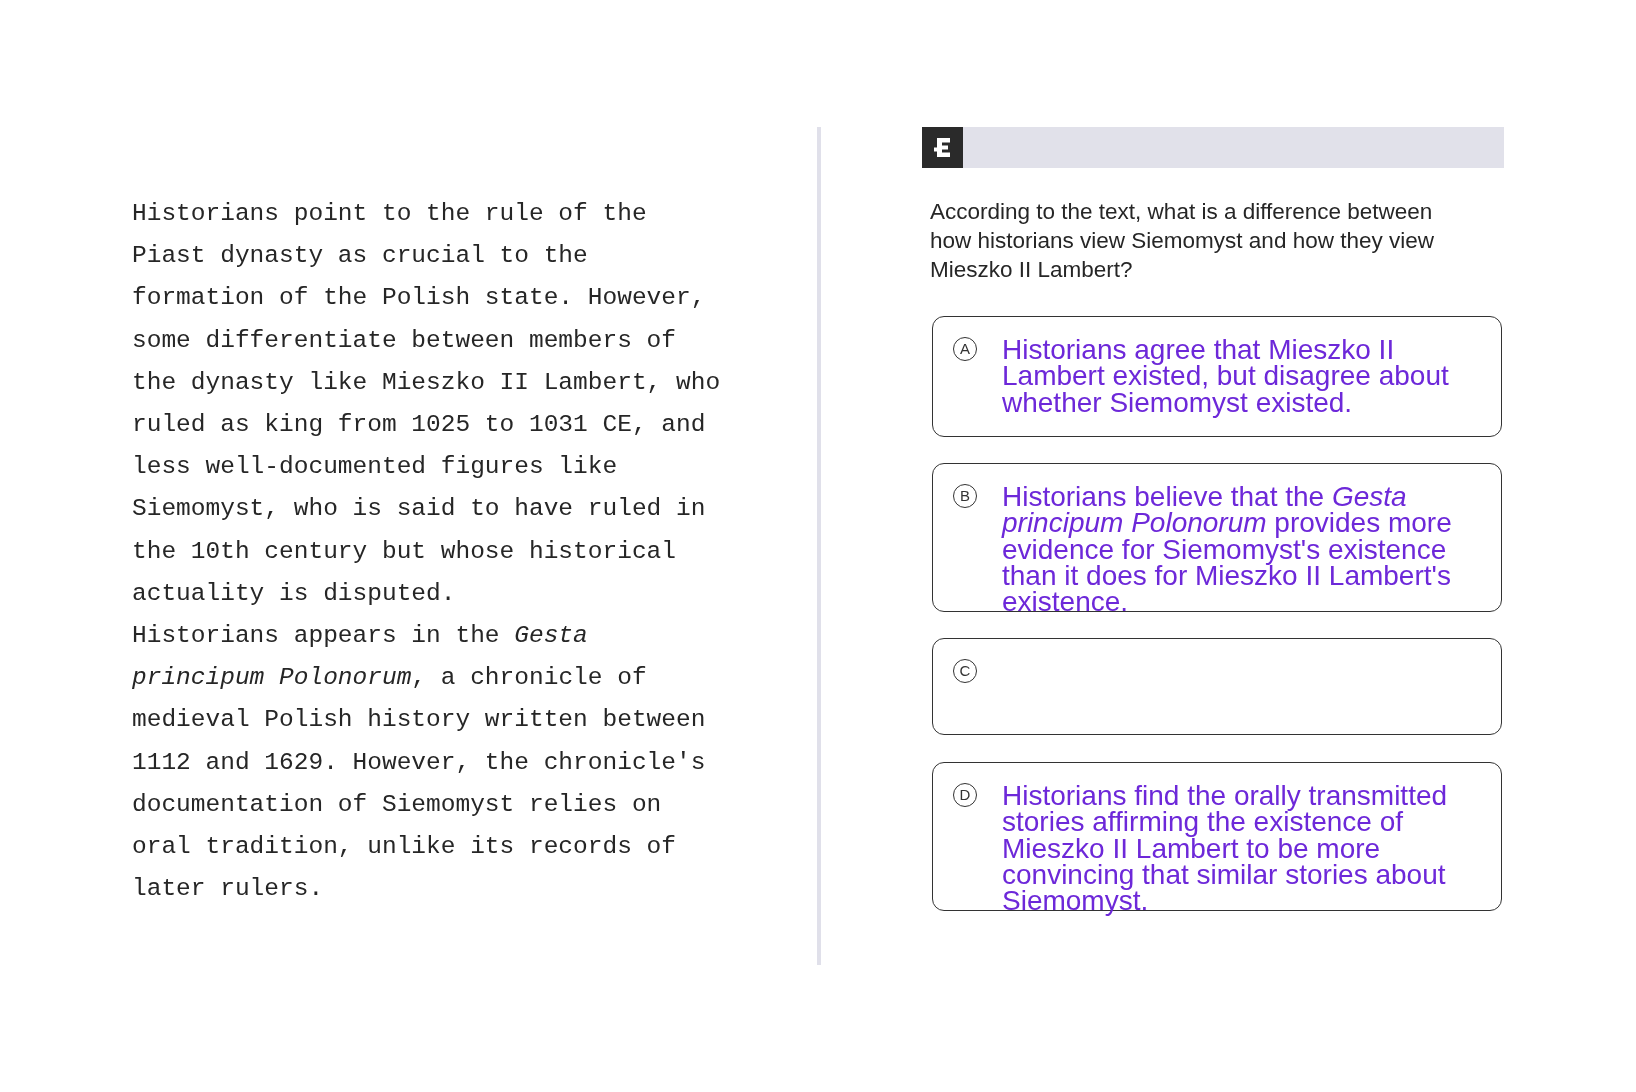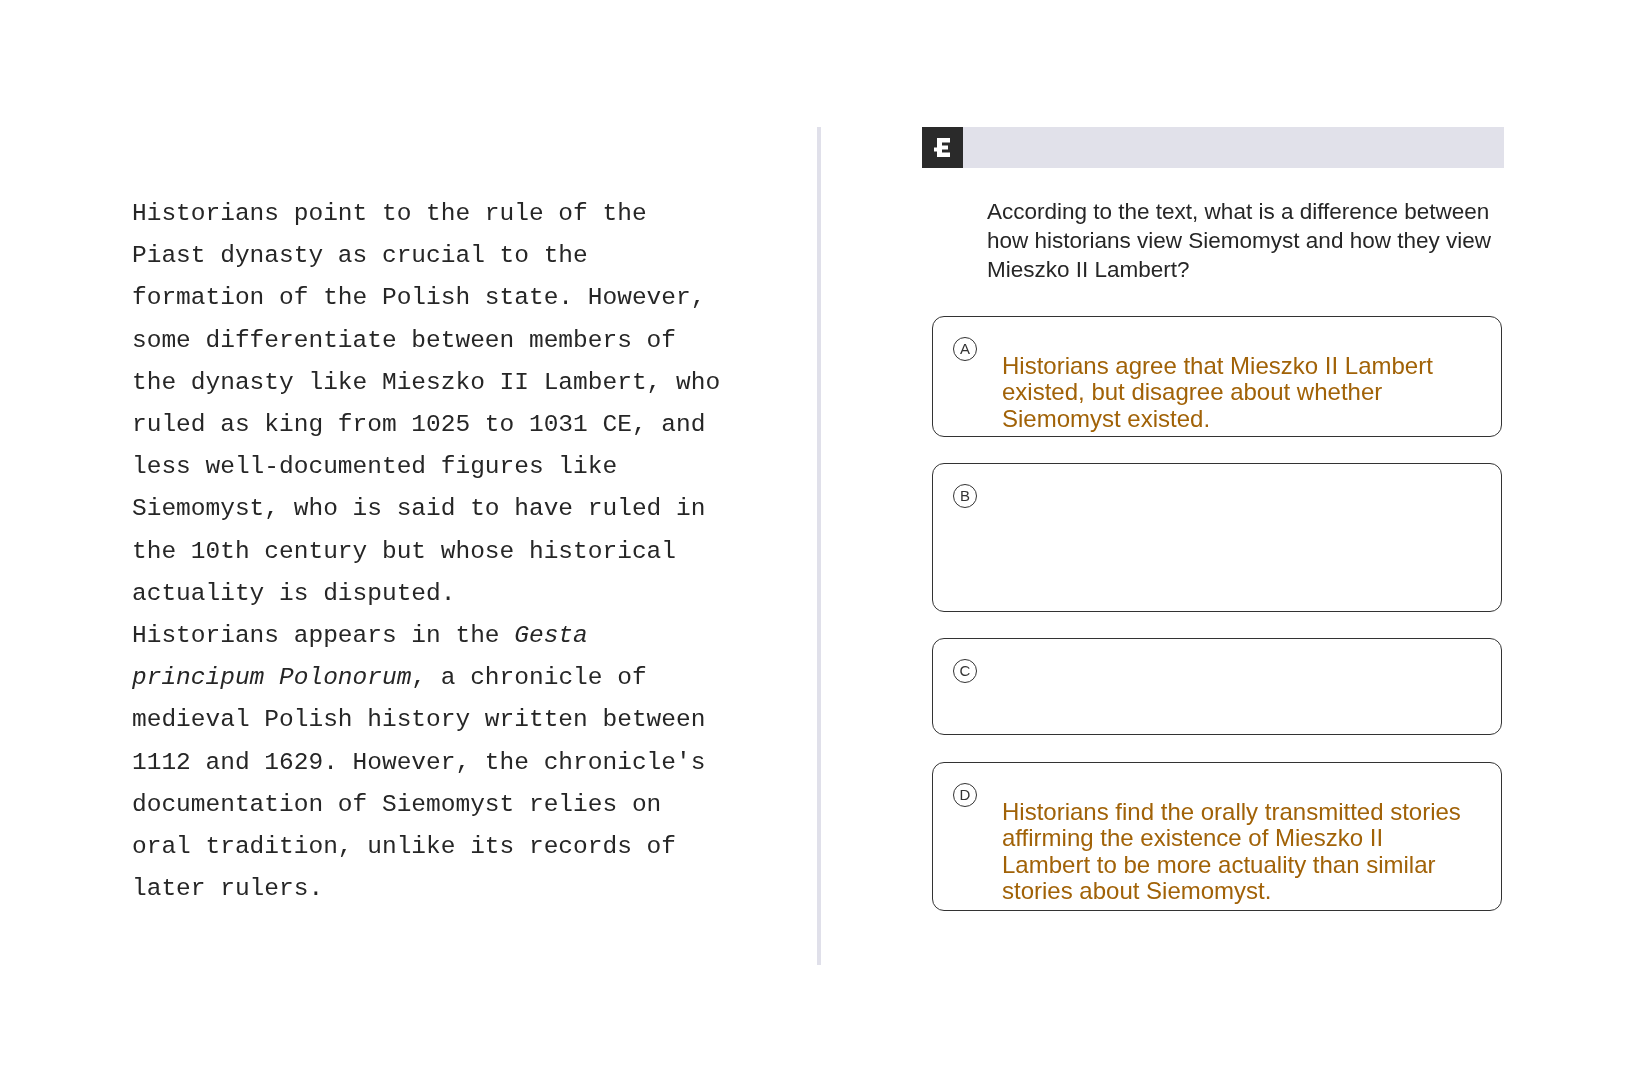--- a/index.html
+++ b/index.html
@@ -50,21 +50,21 @@
       top: 0;
       width: 41px;
       height: 41px;
       background: #2a2a2a;
     }
     .q-icon svg {
       display: block;
     }
     .question {
       position: absolute;
-      left: 987px;
+      left: 930px;
       top: 197px;
       width: 520px;
       font-size: 22.5px;
       line-height: 29px;
       color: #262626;
     }
     .option {
       position: absolute;
       left: 932px;
       width: 570px;
@@ -84,25 +84,25 @@
       border-radius: 50%;
       box-sizing: border-box;
       font-size: 15px;
       line-height: 21px;
       text-align: center;
       color: #333333;
     }
     .option .text {
       position: absolute;
       left: 69px;
-      top: 36px;
+      top: 20px;
       width: 470px;
-      font-size: 24px;
+      font-size: 28px;
       line-height: 26.3px;
-      color: #a16207;
+      color: #6d28d9;
     }
     #opt-a { top: 316px; height: 121px; }
     #opt-b { top: 463px; height: 149px; }
     #opt-c { top: 638px; height: 97px; }
     #opt-d { top: 762px; height: 149px; }
     em { font-style: italic; }
   </style>
 </head>
 <body>
 
@@ -123,22 +123,23 @@
 
 <div class="question">According to the text, what is a difference between how historians view Siemomyst and how they view Mieszko II Lambert?</div>
 
 <div class="option" id="opt-a">
   <div class="letter">A</div>
   <div class="text">Historians agree that Mieszko II Lambert existed, but disagree about whether Siemomyst existed.</div>
 </div>
 
 <div class="option" id="opt-b">
   <div class="letter">B</div>
+  <div class="text"><span>Historians believe that the </span><em>Gesta principum Polonorum</em><span> provides more evidence for Siemomyst's existence than it does for Mieszko II Lambert's existence.</span></div>
 </div>
 
 <div class="option" id="opt-c">
   <div class="letter">C</div>
 </div>
 
 <div class="option" id="opt-d">
   <div class="letter">D</div>
-  <div class="text">Historians find the orally transmitted stories affirming the existence of Mieszko II Lambert to be more actuality than similar stories about Siemomyst.</div>
+  <div class="text">Historians find the orally transmitted stories affirming the existence of Mieszko II Lambert to be more convincing that similar stories about Siemomyst.</div>
 </div>
 
 </body></html>

